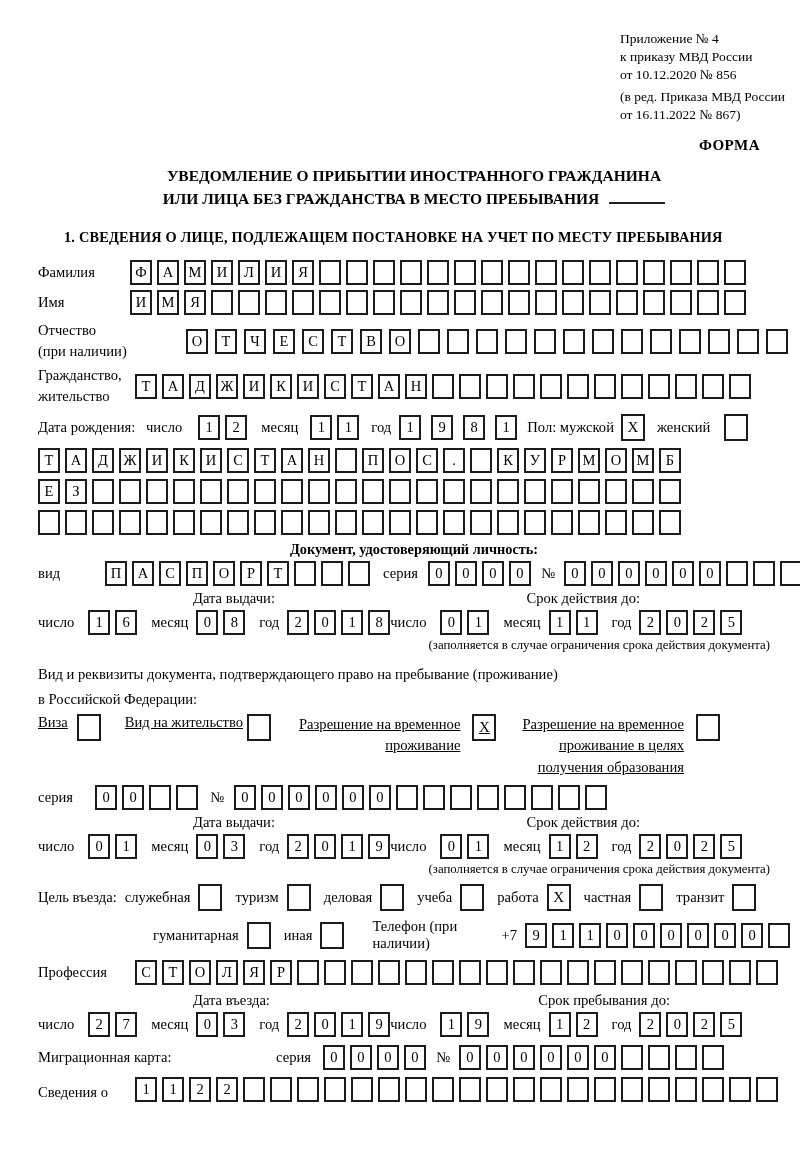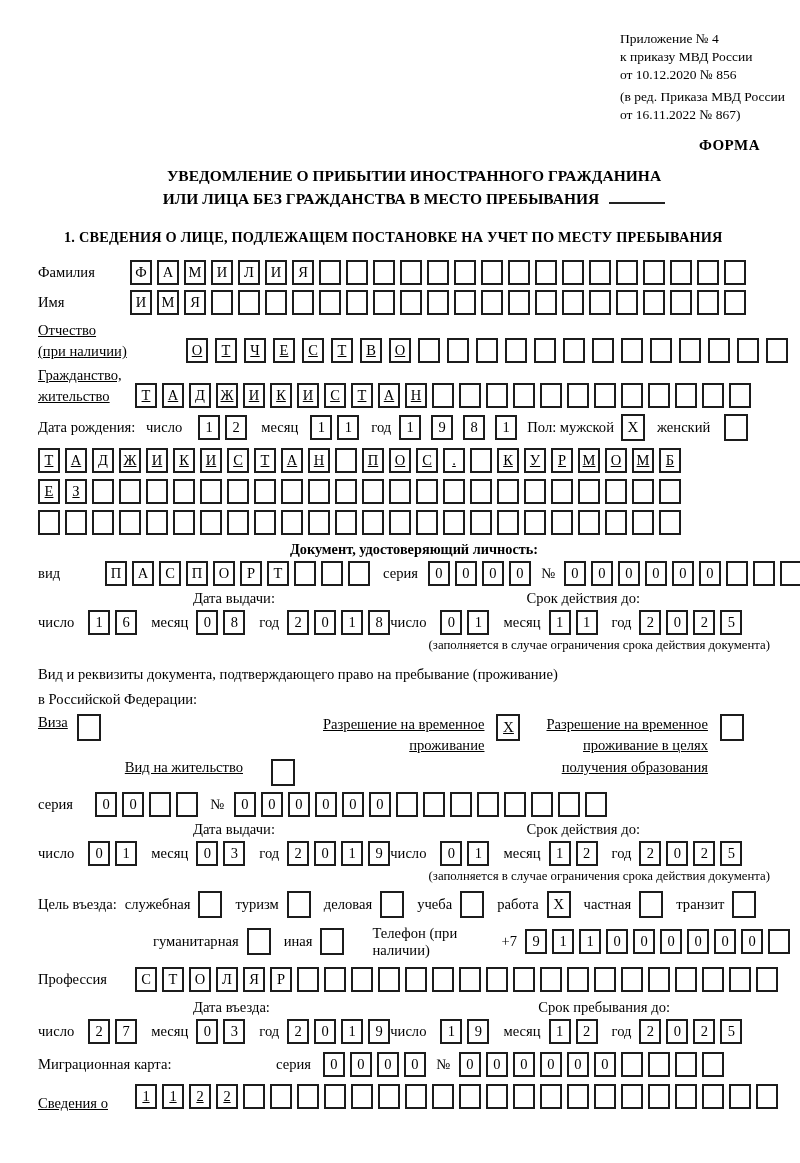--- a/index.html
+++ b/index.html
@@ -17,21 +17,21 @@
   .appendix{margin-left:582px;width:210px;font-size:13.5px;line-height:1.32;}
   .appendix .ln{white-space:nowrap;}
   .appendix .edit{margin-top:5px;}
   .forma{margin-top:13px;padding-right:30px;text-align:right;font-weight:bold;font-size:15px;letter-spacing:.5px;}
   
   .title{margin-top:10px;text-align:center;font-weight:bold;font-size:15.5px;line-height:1.5;}
   .blank-line{display:inline-block;width:56px;height:14px;border-bottom:2px solid #222;margin-left:10px;}
   .section-heading{margin-top:18px;margin-left:26px;font-weight:bold;font-size:14.3px;letter-spacing:.2px;}
   
   .frow{display:flex;align-items:center;margin-top:5px;}
-  .frow.top{align-items:flex-end;text-decoration:underline;}
+  .frow.top{align-items:center;}
   .lbl{font-size:14.6px;flex:none;}
   .lblcol{flex:none;font-size:14.6px;line-height:1.48;}
   .w92{width:92px;} .w148{width:148px;} .w97{width:97px;}
   .cells{display:flex;gap:5px;}
   .cells.gap7{gap:7px;} .cells.gap10{gap:10px;}
   .cell{flex:none;width:22px;height:25px;border:2px solid #1c1c1c;box-sizing:border-box;
         display:flex;align-items:center;justify-content:center;font-size:14.5px;background:#fff;}
   .cbx{display:flex;}
   .cbx .cell{width:24px;height:27px;font-size:15px;}
   .stackrows .cells{margin-bottom:6px;}
@@ -396,21 +396,21 @@
     <div>в Российской Федерации:</div>
   </div>
 
   <div class="opts">
     <div class="opt">
       <span>Виза</span>
       <div class="cbx">
           <div class="cell"></div>
         </div>
     </div>
-    <div class="opt" style="margin-left:24px;gap:28px;margin-top:45px;">
+    <div class="opt" style="margin-left:24px;gap:4px;">
       <span>Вид на жительство</span>
       <div class="cbx">
           <div class="cell"></div>
         </div>
     </div>
     <div class="opt" style="margin-left:28px;gap:12px;">
       <div class="stack">
         <div>Разрешение на временное</div>
         <div>проживание</div>
       </div>

